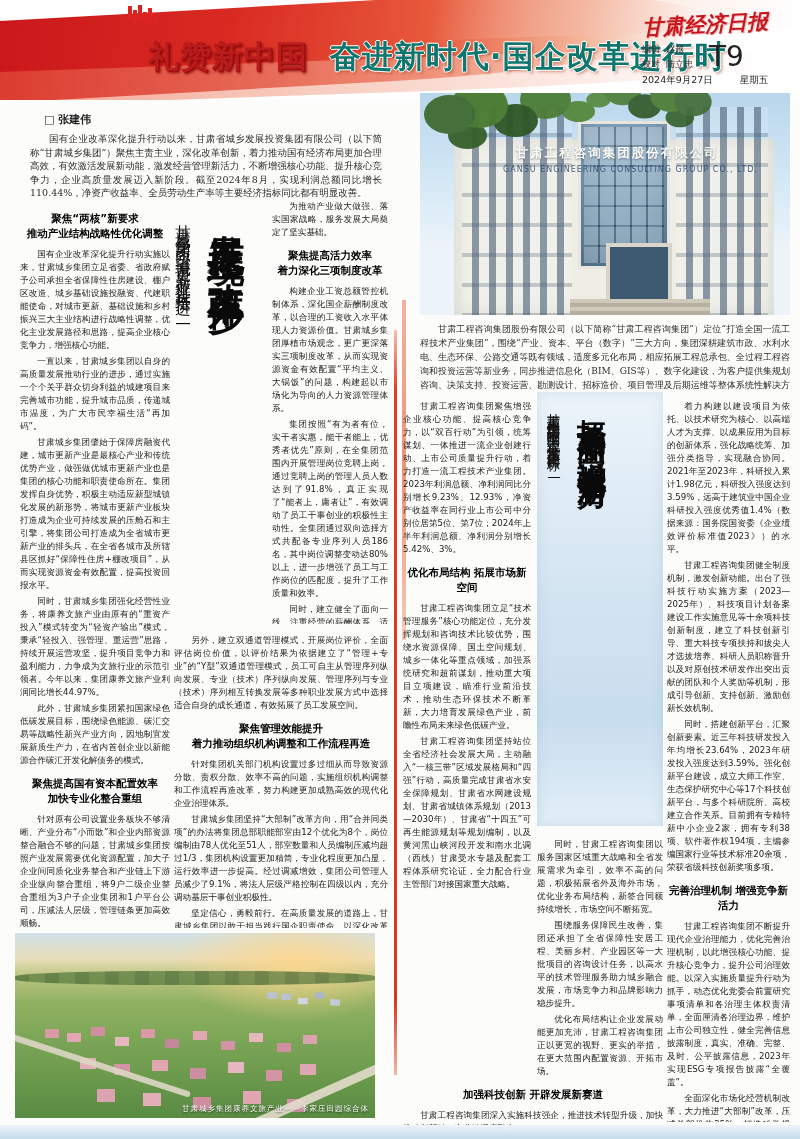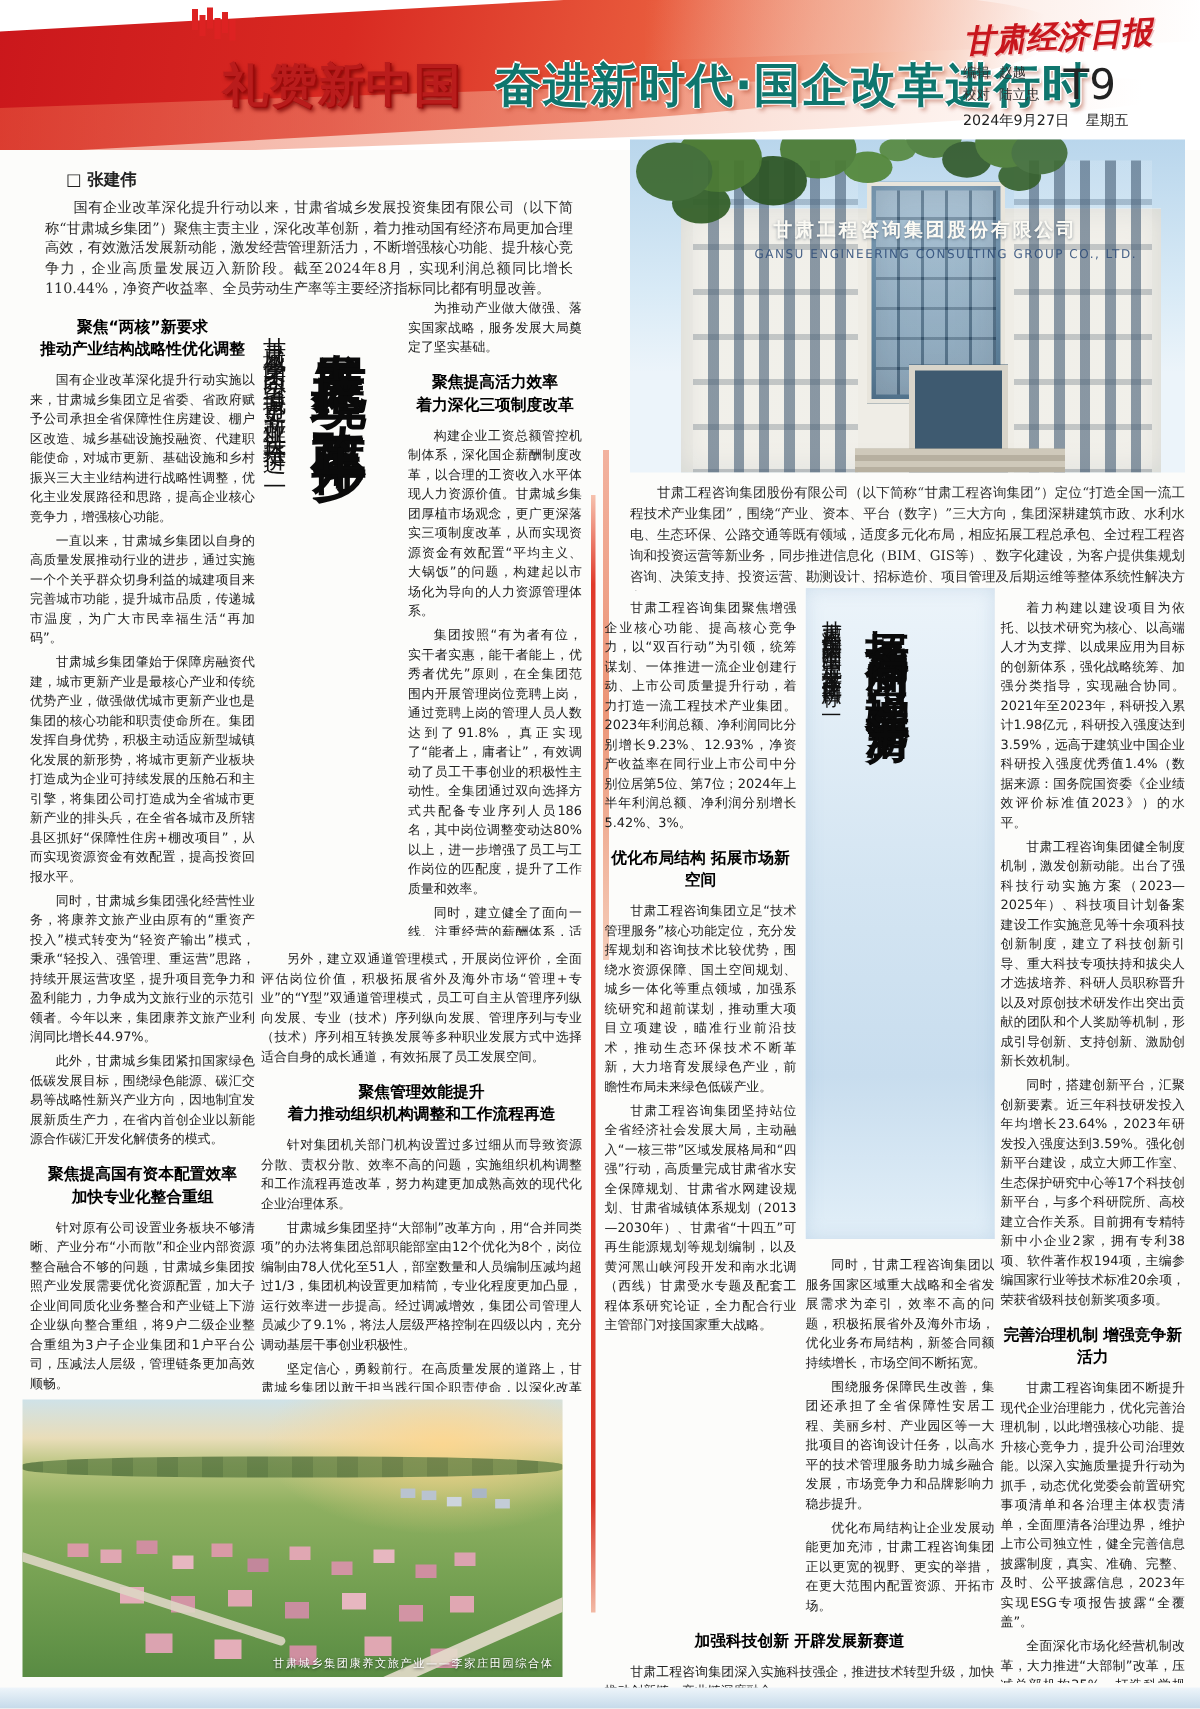--- a/index.html
+++ b/index.html
@@ -130,21 +130,21 @@
       <div class="masthead">甘肃经济日报</div>
       <div class="mast-info">
         <div class="mast-credits">
           <div><span>编辑</span><span>赵越</span></div>
           <div><span>校对</span><span>陆立忠</span></div>
         </div>
         <div class="mast-page">T9</div>
       </div>
       <div class="mast-date">
         <span>2024年9月27日</span>
-        <span style="margin-left:8px;">星期五</span>
+        <span style="margin-left:24px;">星期五</span>
       </div>
     </div>
   </div>
 
   <div class="author">□ 张建伟</div>
   <div class="intro" style="left:30px;top:132px;width:352px;height:68px;">国有企业改革深化提升行动以来，甘肃省城乡发展投资集团有限公司（以下简称“甘肃城乡集团”）聚焦主责主业，深化改革创新，着力推动国有经济布局更加合理高效，有效激活发展新动能，激发经营管理新活力，不断增强核心功能、提升核心竞争力，企业高质量发展迈入新阶段。截至2024年8月，实现利润总额同比增长110.44%，净资产收益率、全员劳动生产率等主要经济指标同比都有明显改善。</div>
 
   <div class="col" style="left:20px;top:202px;width:150px;height:726px;">
       <h4 class="subhead">聚焦“两核”新要求
 推动产业结构战略性优化调整</h4>
@@ -168,21 +168,21 @@
   <div class="col" style="left:272px;top:200px;width:116px;height:424px;">
       <p class="para">为推动产业做大做强、落实国家战略，服务发展大局奠定了坚实基础。</p>
       <h4 class="subhead">聚焦提高活力效率
 着力深化三项制度改革</h4>
       <p class="para">构建企业工资总额管控机制体系，深化国企薪酬制度改革，以合理的工资收入水平体现人力资源价值。甘肃城乡集团厚植市场观念，更广更深落实三项制度改革，从而实现资源资金有效配置“平均主义、大锅饭”的问题，构建起以市场化为导向的人力资源管理体系。</p>
       <p class="para">集团按照“有为者有位，实干者实惠，能干者能上，优秀者优先”原则，在全集团范围内开展管理岗位竞聘上岗，通过竞聘上岗的管理人员人数达到了91.8%，真正实现了“能者上，庸者让”，有效调动了员工干事创业的积极性主动性。全集团通过双向选择方式共配备专业序列人员186名，其中岗位调整变动达80%以上，进一步增强了员工与工作岗位的匹配度，提升了工作质量和效率。</p>
       <p class="para">同时，建立健全了面向一线、注重经营的薪酬体系，适度拉大同职级但不同岗位间的薪酬差距，将集团中层管理人员浮动薪酬占比由51.8%提升至61.45%，提高绩效结果对员工薪酬的影响，进一步激发了自主经营和自主管理活力。</p>
     </div>
 
   <div class="col" style="left:174px;top:634px;width:214px;height:294px;">
-      <p class="para">另外，建立双通道管理模式，开展岗位评价，全面评估岗位价值，积极拓展省外及海外市场“管理+专业”的“Y型”双通道管理模式，员工可自主从管理序列纵向发展、专业（技术）序列纵向发展、管理序列与专业（技术）序列相互转换发展等多种职业发展方式中选择适合自身的成长通道，有效拓展了员工发展空间。</p>
+      <p class="para">另外，建立双通道管理模式，开展岗位评价，全面评估岗位价值，以评价结果为依据建立了“管理+专业”的“Y型”双通道管理模式，员工可自主从管理序列纵向发展、专业（技术）序列纵向发展、管理序列与专业（技术）序列相互转换发展等多种职业发展方式中选择适合自身的成长通道，有效拓展了员工发展空间。</p>
       <h4 class="subhead">聚焦管理效能提升
 着力推动组织机构调整和工作流程再造</h4>
       <p class="para">针对集团机关部门机构设置过多过细从而导致资源分散、责权分散、效率不高的问题，实施组织机构调整和工作流程再造改革，努力构建更加成熟高效的现代化企业治理体系。</p>
       <p class="para">甘肃城乡集团坚持“大部制”改革方向，用“合并同类项”的办法将集团总部职能部室由12个优化为8个，岗位编制由78人优化至51人，部室数量和人员编制压减均超过1/3，集团机构设置更加精简，专业化程度更加凸显，运行效率进一步提高。经过调减增效，集团公司管理人员减少了9.1%，将法人层级严格控制在四级以内，充分调动基层干事创业积极性。</p>
       <p class="para">坚定信心，勇毅前行。在高质量发展的道路上，甘肃城乡集团以敢于担当践行国企职责使命，以深化改革成效推动改革走深走实。</p>
     </div>
 
   <div class="photoL">
     <div class="glow"></div>
     <div class="treeline"></div>

